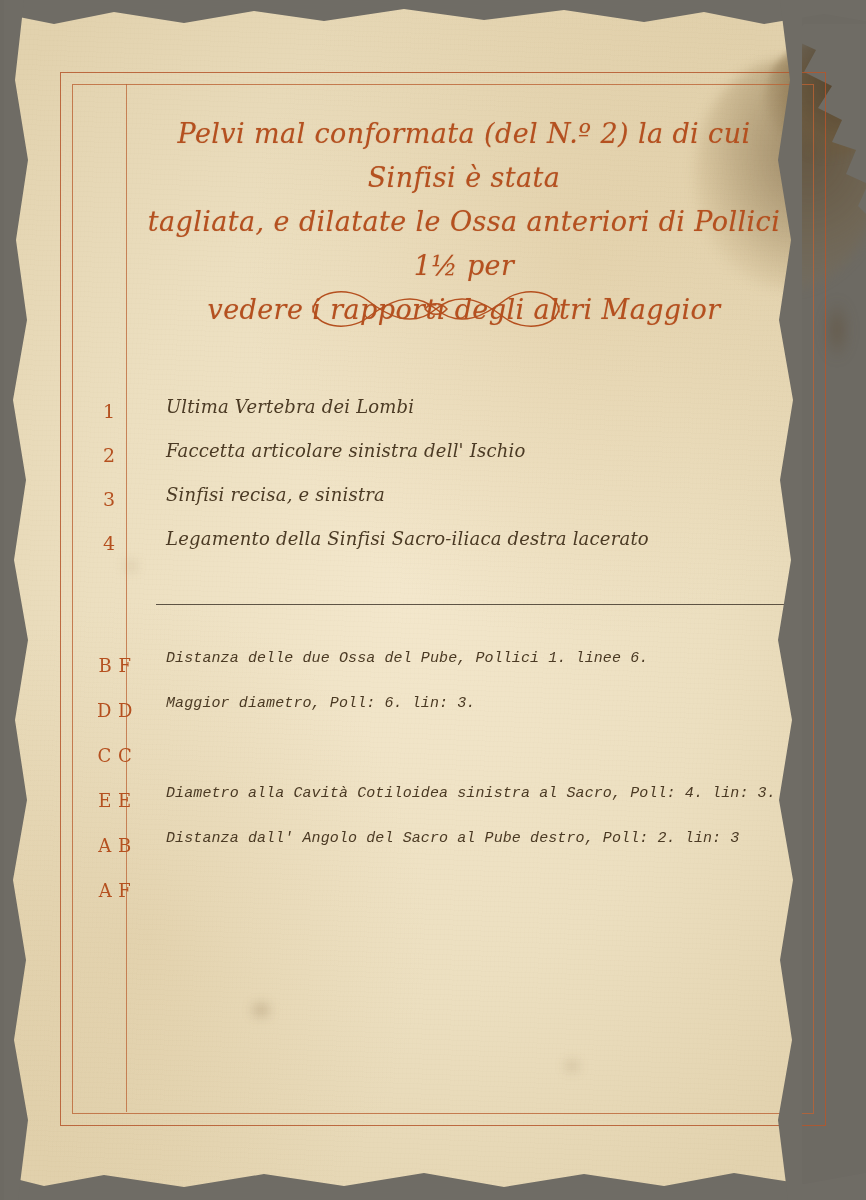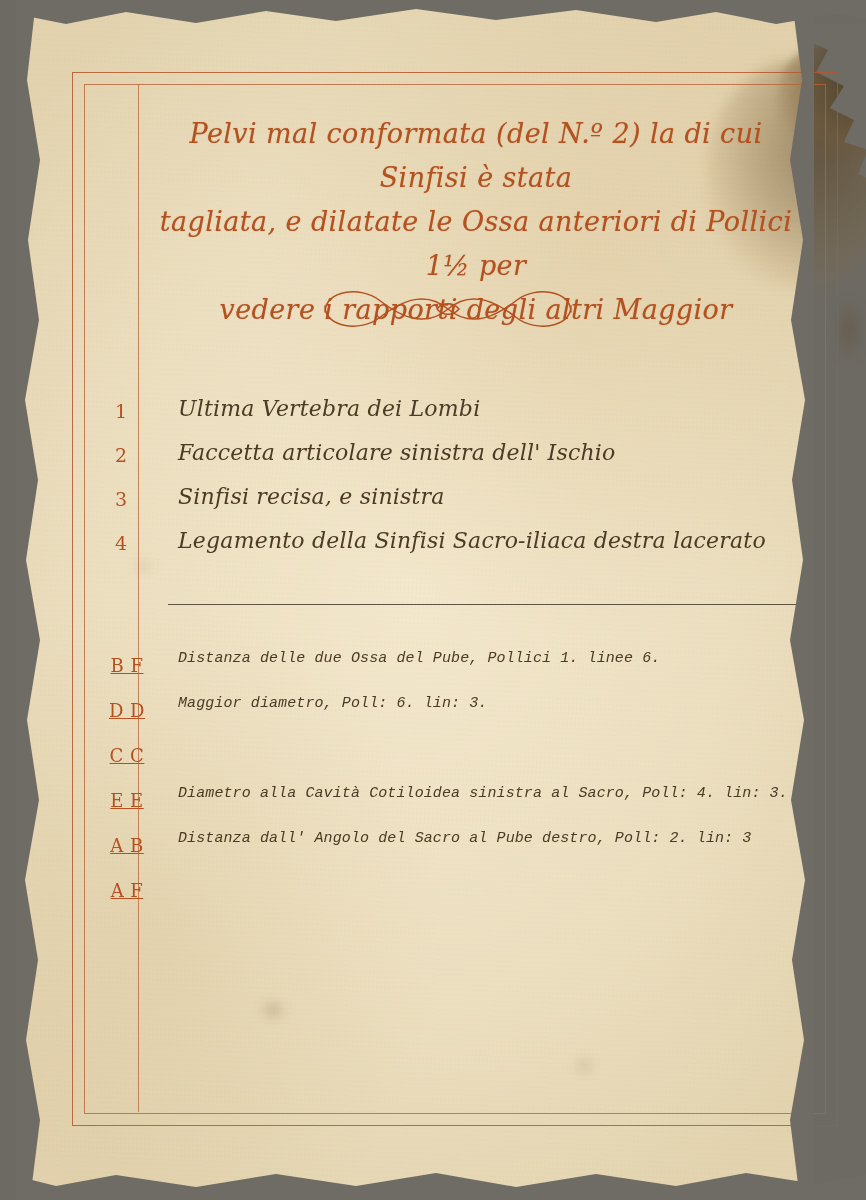--- a/index.html
+++ b/index.html
@@ -10,21 +10,21 @@
   body {
     width: 866px;
     height: 1200px;
     overflow: hidden;
     font-family: "Liberation Serif", serif;
   }
 
   
   #sheet {
     position: absolute;
-    left: 16px; top: 0;
+    left: 4px; top: 0;
     width: 798px;
     height: 1200px;
     background:
       radial-gradient(ellipse 60% 45% at 72% 22%, rgba(201,168,110,0.22), rgba(201,168,110,0) 70%),
       radial-gradient(ellipse 50% 40% at 18% 78%, rgba(196,166,112,0.18), rgba(196,166,112,0) 70%),
       radial-gradient(ellipse 70% 60% at 50% 50%, #f3e7cc 0%, #ecdfc0 55%, #e2d2ae 100%);
   }
 
   
   #sheet::before {
@@ -166,21 +166,21 @@
     color: #b5501f;
     font-family: "DejaVu Serif", serif;
     font-size: 19px;
   }
   .legend-text {
     position: absolute;
     left: 74px; top: 0;
     color: #4b3a24;
     font-family: "DejaVu Serif", serif;
     font-style: italic;
-    font-size: 22px;
+    font-size: 18px;
     letter-spacing: .2px;
   }
 
   
   #divider {
     position: absolute;
     left: 152px; top: 604px;
     width: 636px; height: 0;
     border-top: 1.3px solid #3a3024;
     opacity: .8;
@@ -198,21 +198,20 @@
   }
   .measure-key {
     position: absolute;
     left: 0; top: 5px;
     width: 46px;
     text-align: center;
     color: #b5501f;
     font-family: "DejaVu Serif", serif;
     font-size: 18px;
     letter-spacing: .5px;
-    text-decoration: underline;
   }
   .measure-text {
     position: absolute;
     left: 74px; top: 0;
     color: #4b3a24;
     font-family: Liberation Mono, monospace;
     font-style: italic;
     font-size: 15px;
     letter-spacing: .1px;
     white-space: nowrap;

